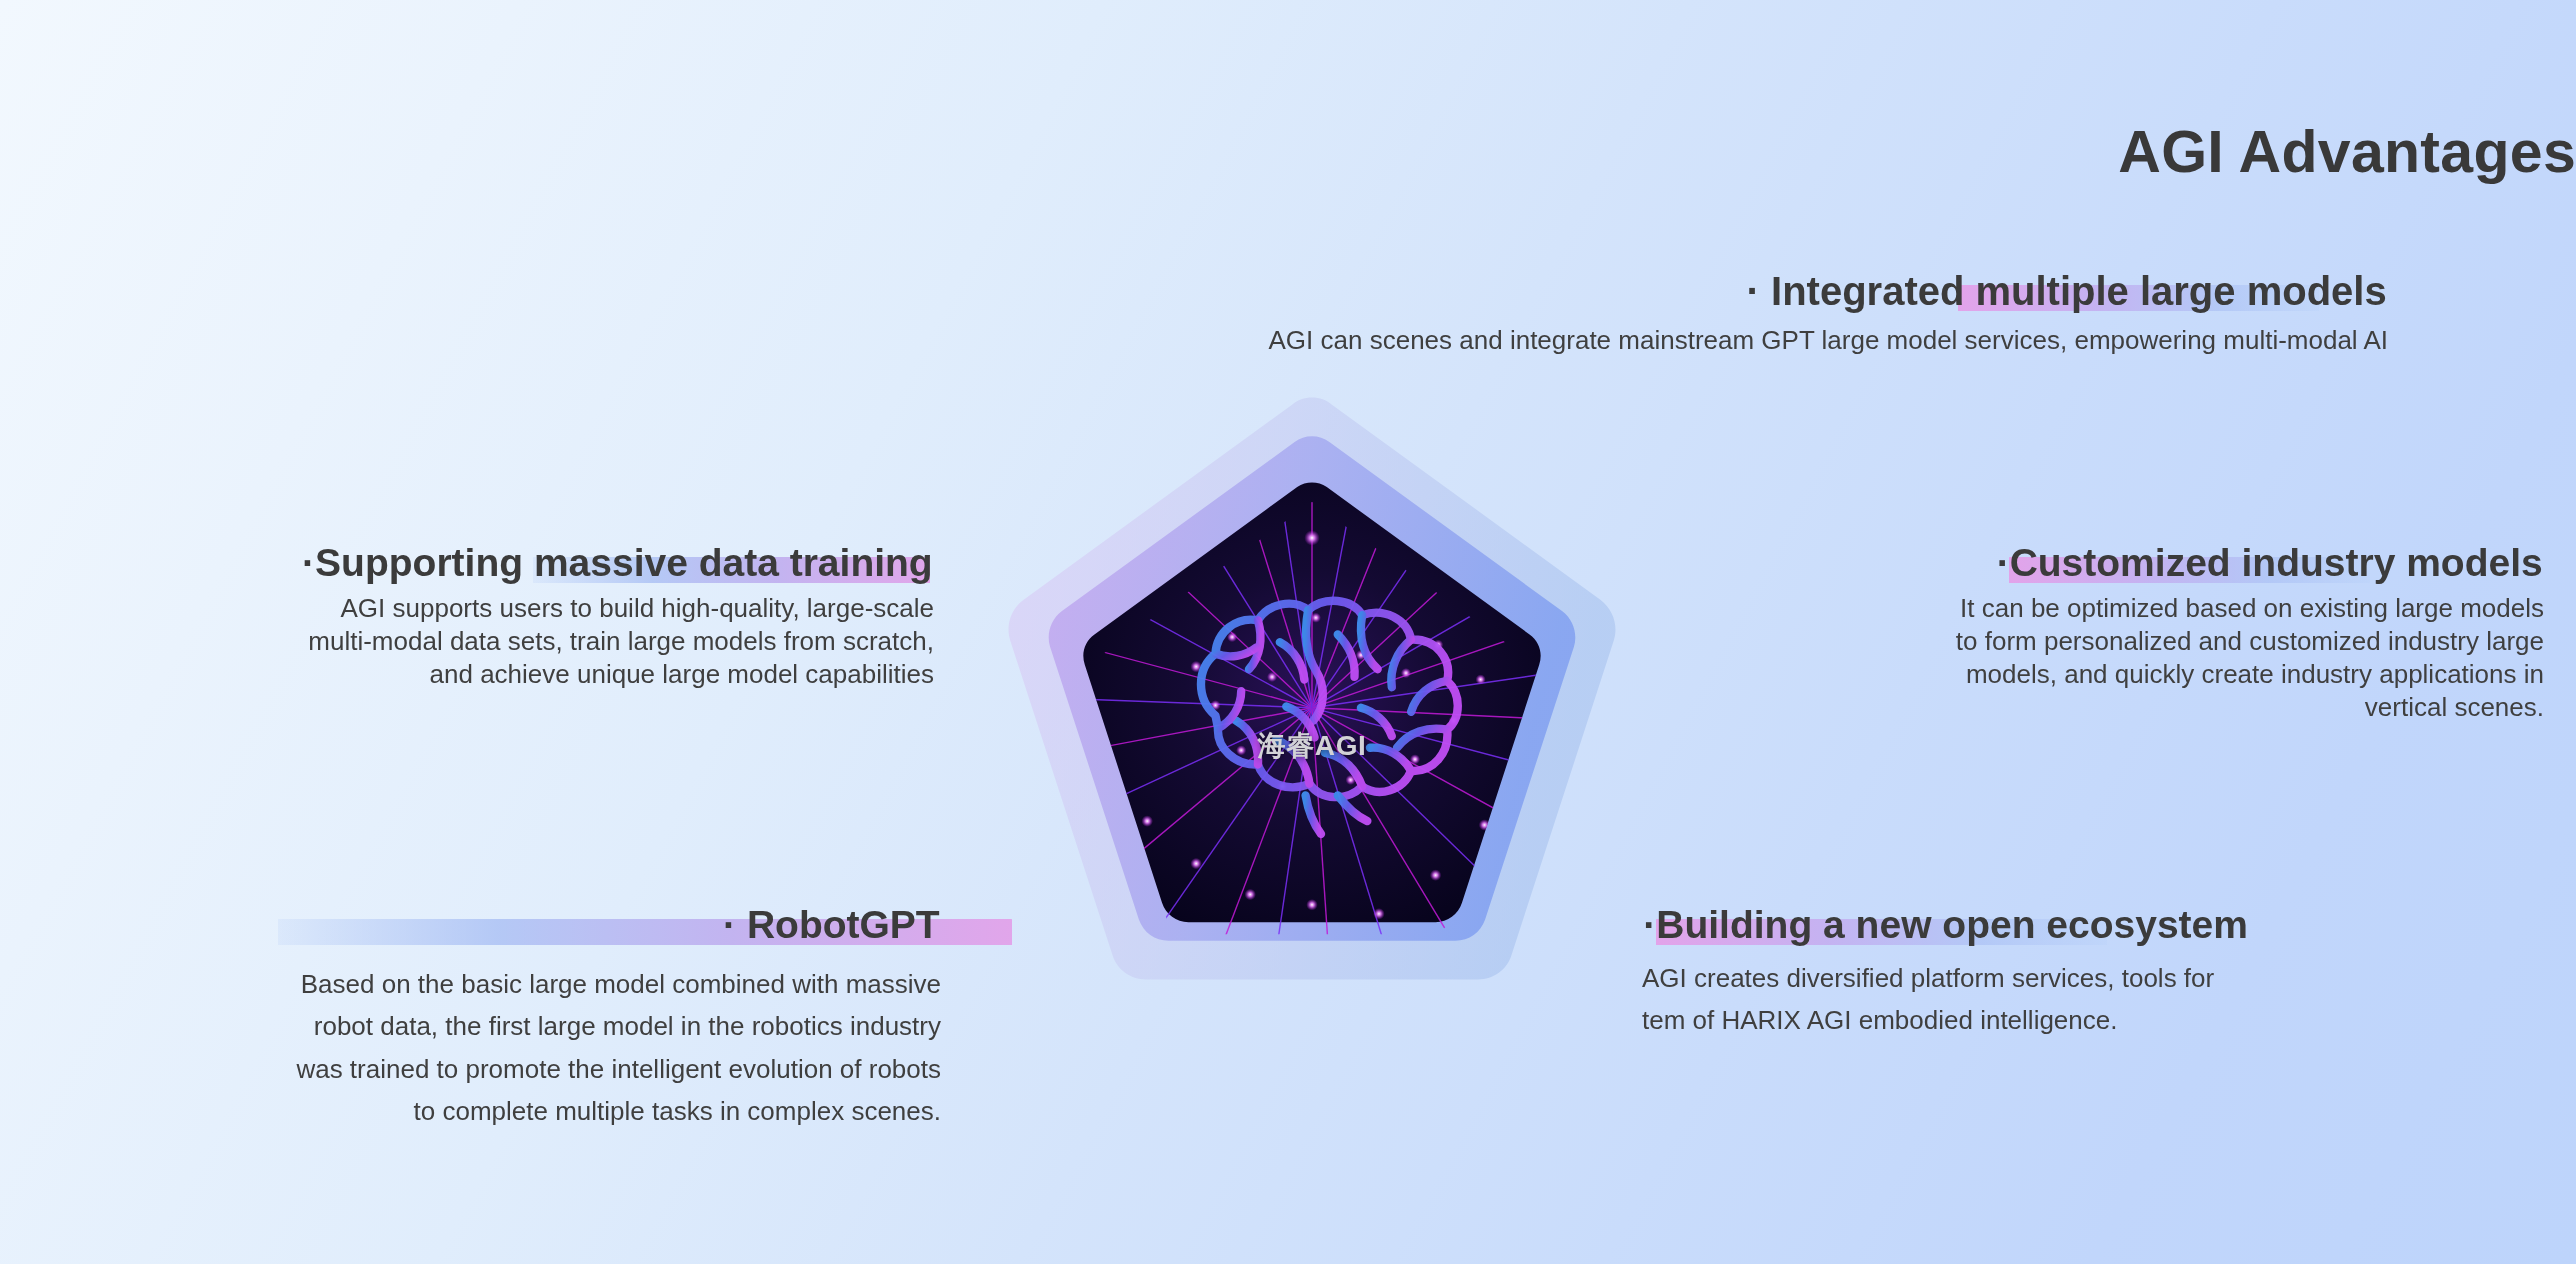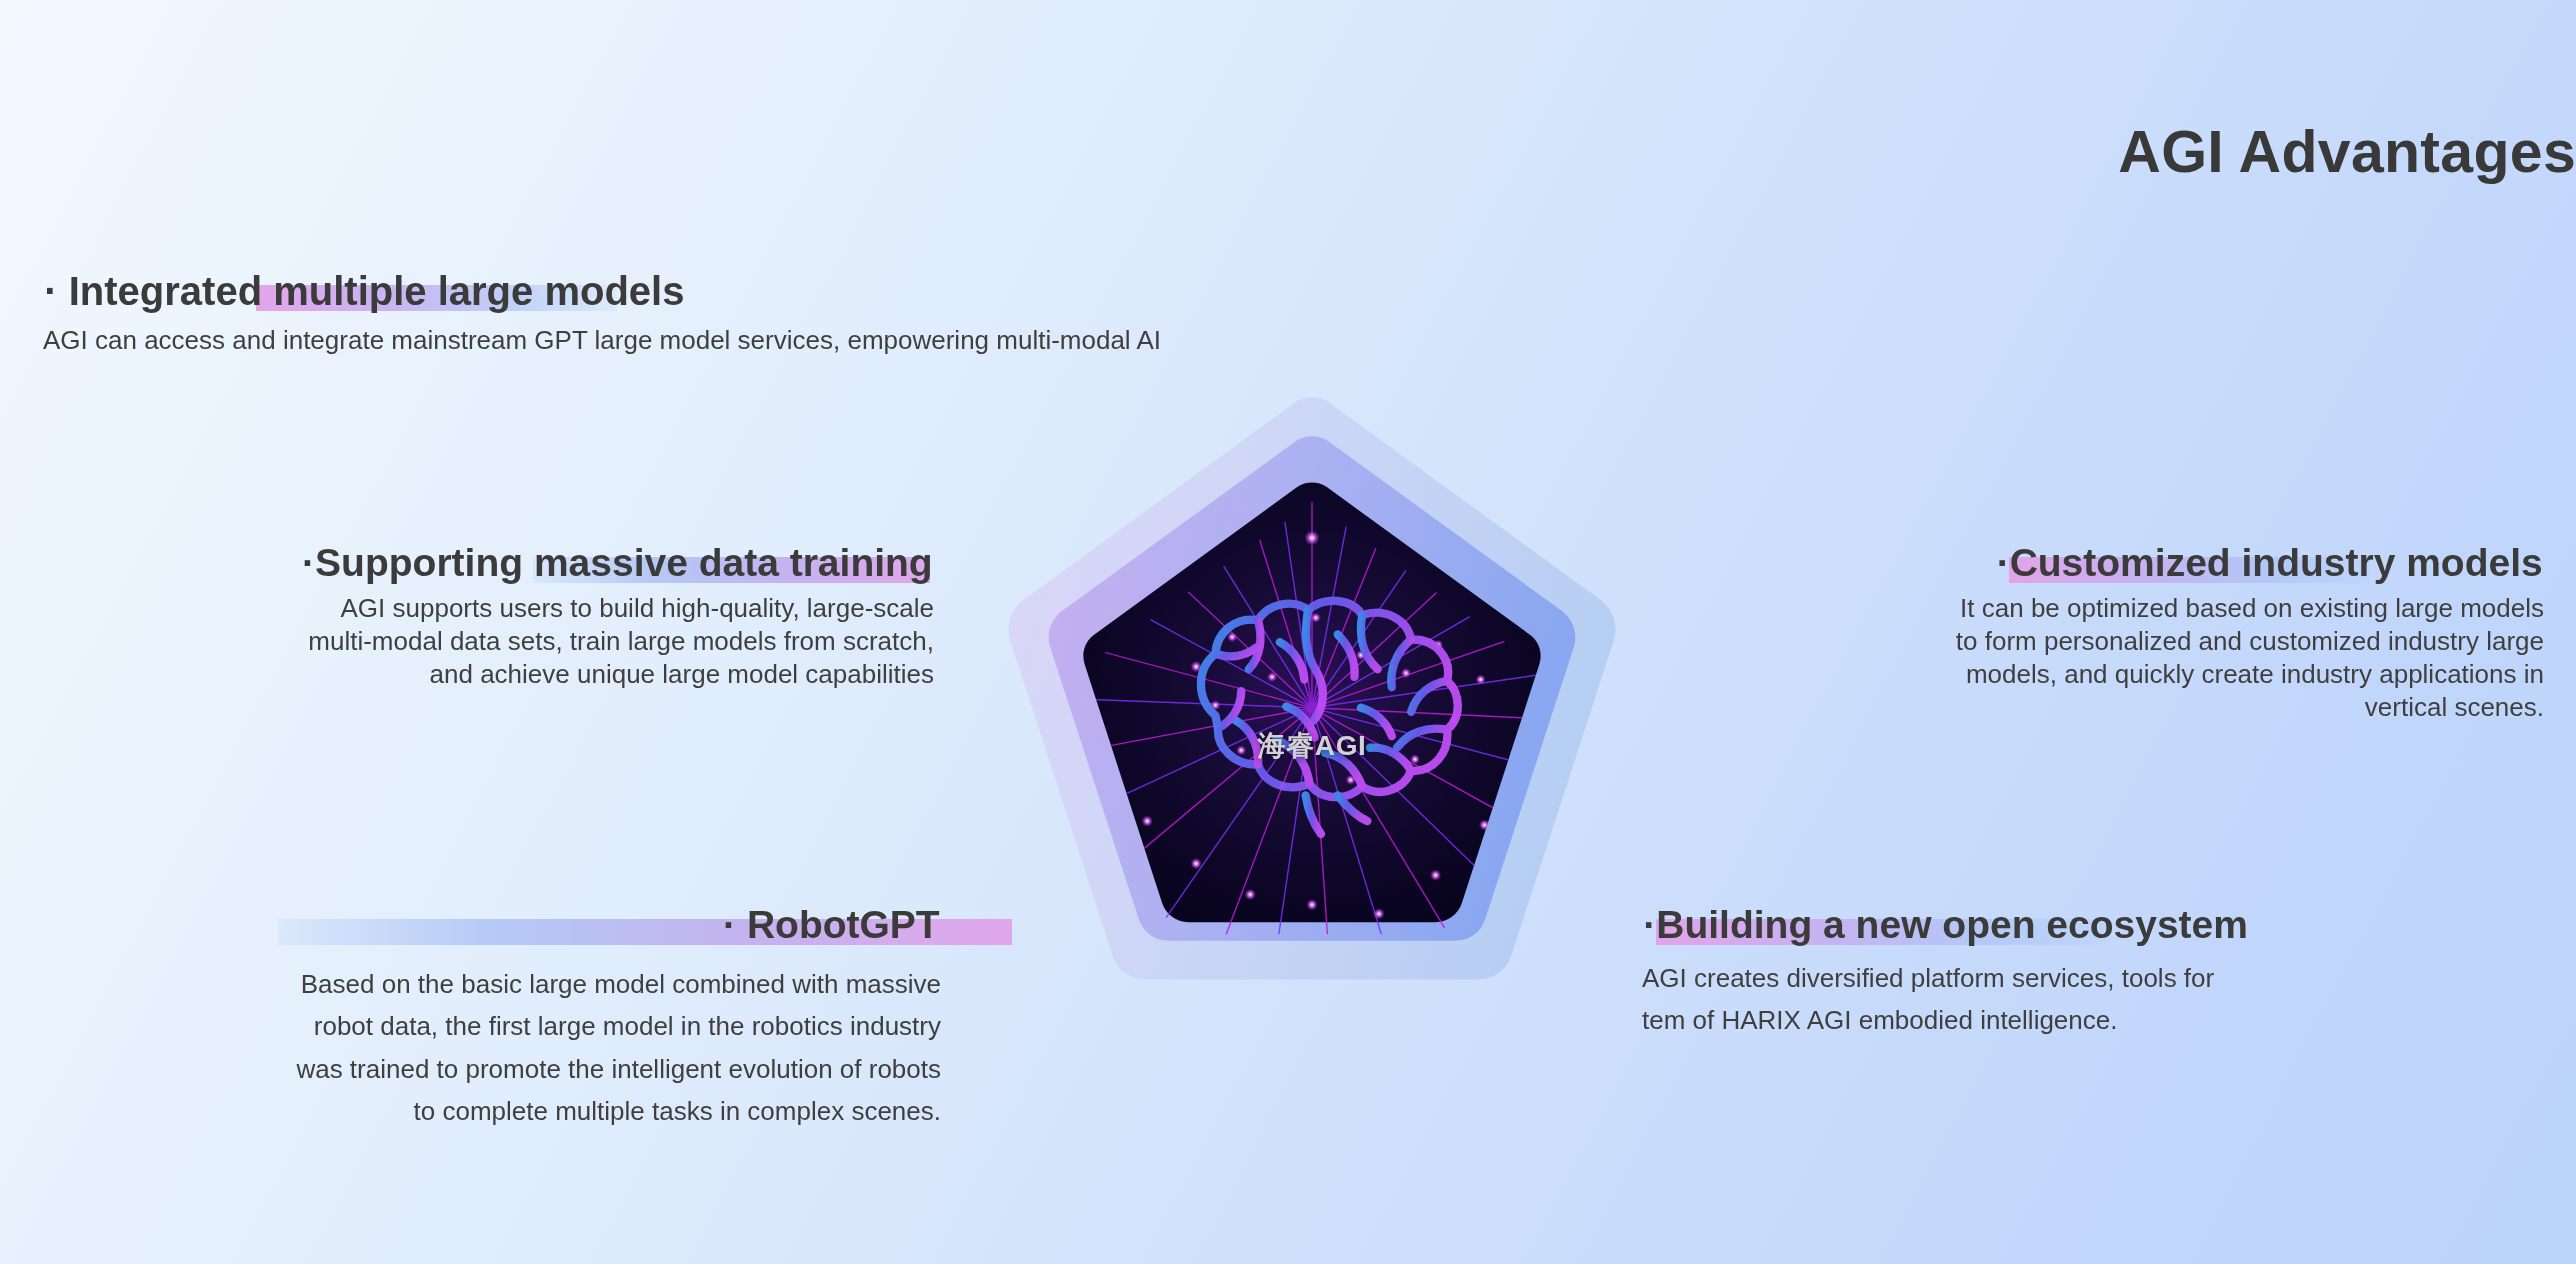--- a/index.html
+++ b/index.html
@@ -48,21 +48,21 @@
 
   
   .bar.pink-right{ background:linear-gradient(90deg,
       rgba(170,196,246,.18) 0%, rgba(163,186,243,.72) 30%,
       rgba(190,170,238,.85) 62%, rgba(226,160,233,.92) 100%); }
   .bar.pink-left{ background:linear-gradient(90deg,
       rgba(228,160,233,.95) 0%, rgba(196,173,240,.88) 38%,
       rgba(168,190,244,.62) 72%, rgba(170,200,247,.15) 100%); }
 
   
-  #block-top{ top:269px; left:0; width:2388px; text-align:left;padding-left:43px; }
+  #block-top{ top:269px; left:0; width:2388px; text-align:right;padding-left:43px; }
   #block-top .headline{ font-size:40px; }
   #block-top .bar{ left:213px; width:361px; height:26px; bottom:2.6px; }
   #block-top .body-text{ margin-top:10.3px; font-size:26px; }
 
   
   #block-left-1{ top:541px; left:39px; width:895px; text-align:right; }
   #block-left-1 .bar{ left:232px; right:3.9px; width:auto; height:26px; bottom:1.9px; }
   #block-left-1 .body-text{ margin-top:7.7px; }
 
   
@@ -256,21 +256,21 @@
   <div id="brand-label">
     <span>海睿AGI</span>
   </div>
 </div>
 
 <div class="block" id="block-top">
   <div class="headline">
     <span class="bar pink-left"></span>
     <span class="txt"><span>·</span> <span>Integrated multiple large models</span></span>
   </div>
-  <div class="body-text">AGI can access and integrate mainstream GPT large model services, empowering multi-modal AI</div>
+  <div class="body-text">AGI can scenes and integrate mainstream GPT large model services, empowering multi-modal AI</div>
 </div>
 
 <div class="block" id="block-left-1">
   <div class="headline">
     <span class="bar pink-right"></span>
     <span class="txt"><span>·</span><span>Supporting massive data training</span></span>
   </div>
   <div class="body-text">
     <div>AGI supports users to build high-quality, large-scale</div>
     <div>multi-modal data sets, train large models from scratch,</div>

